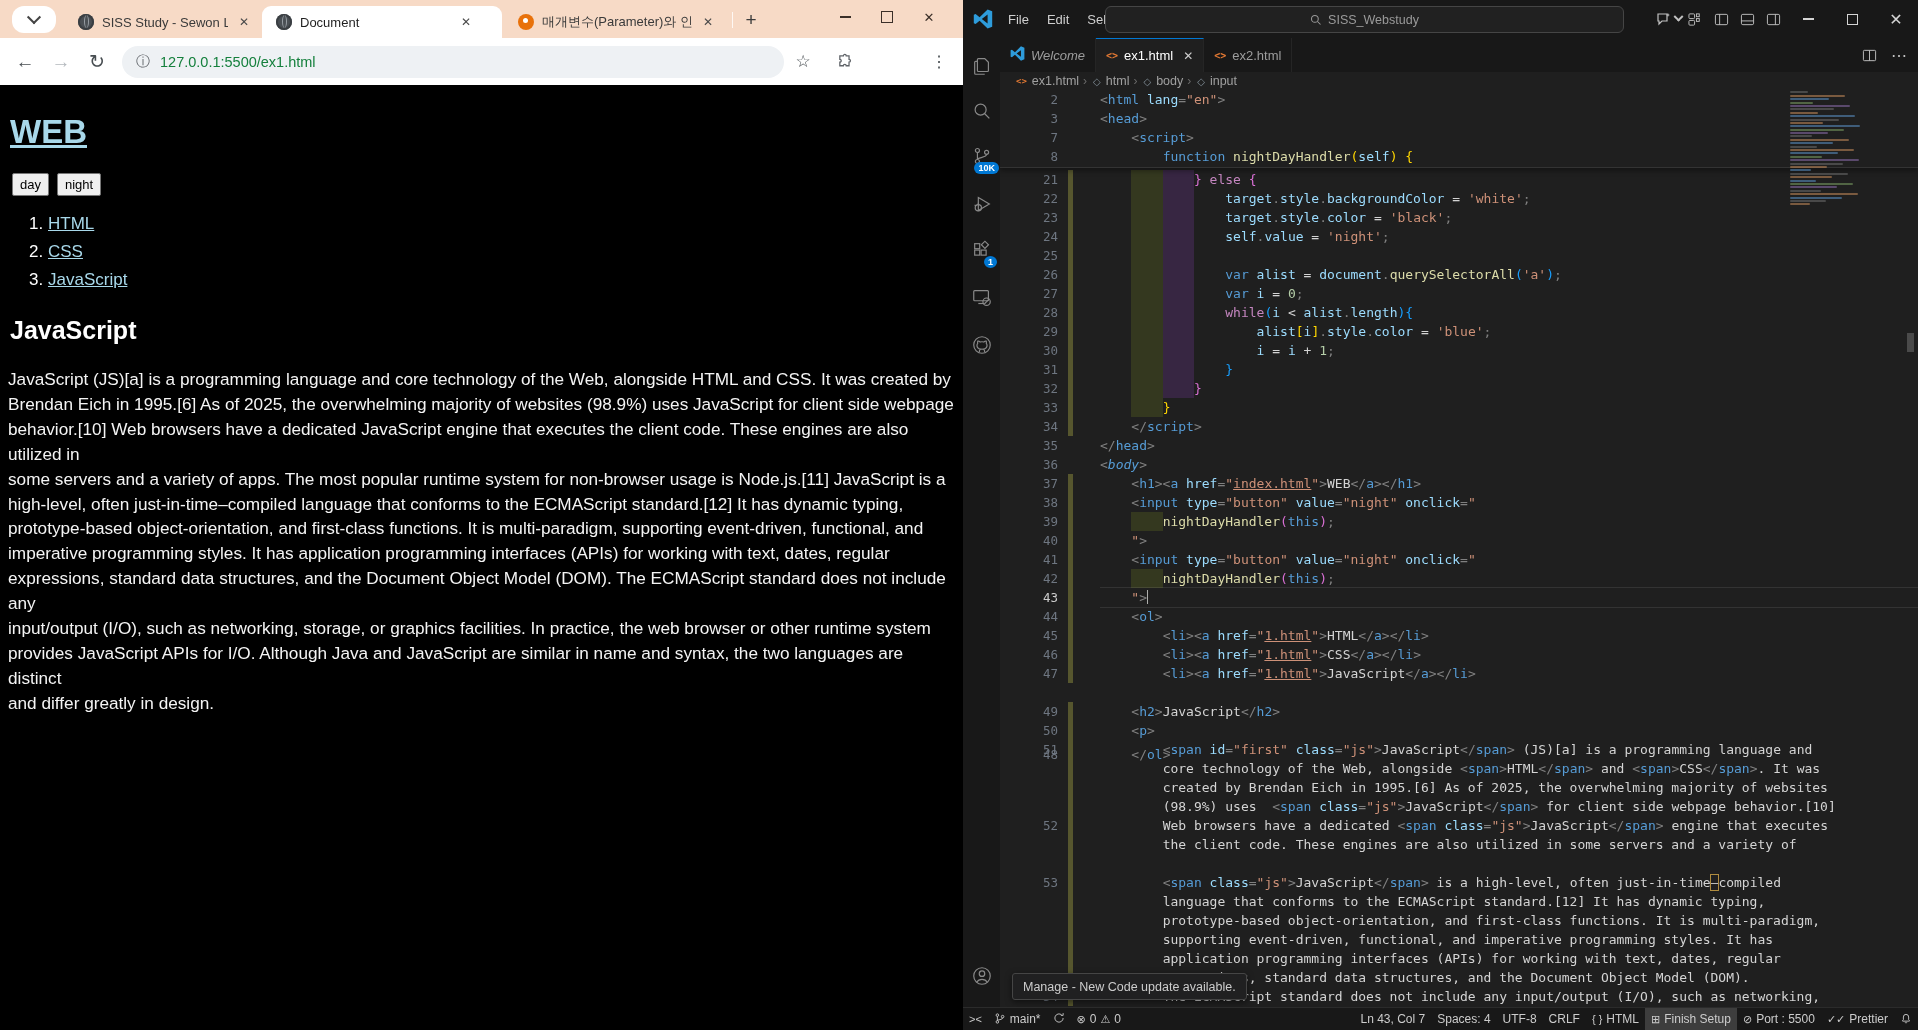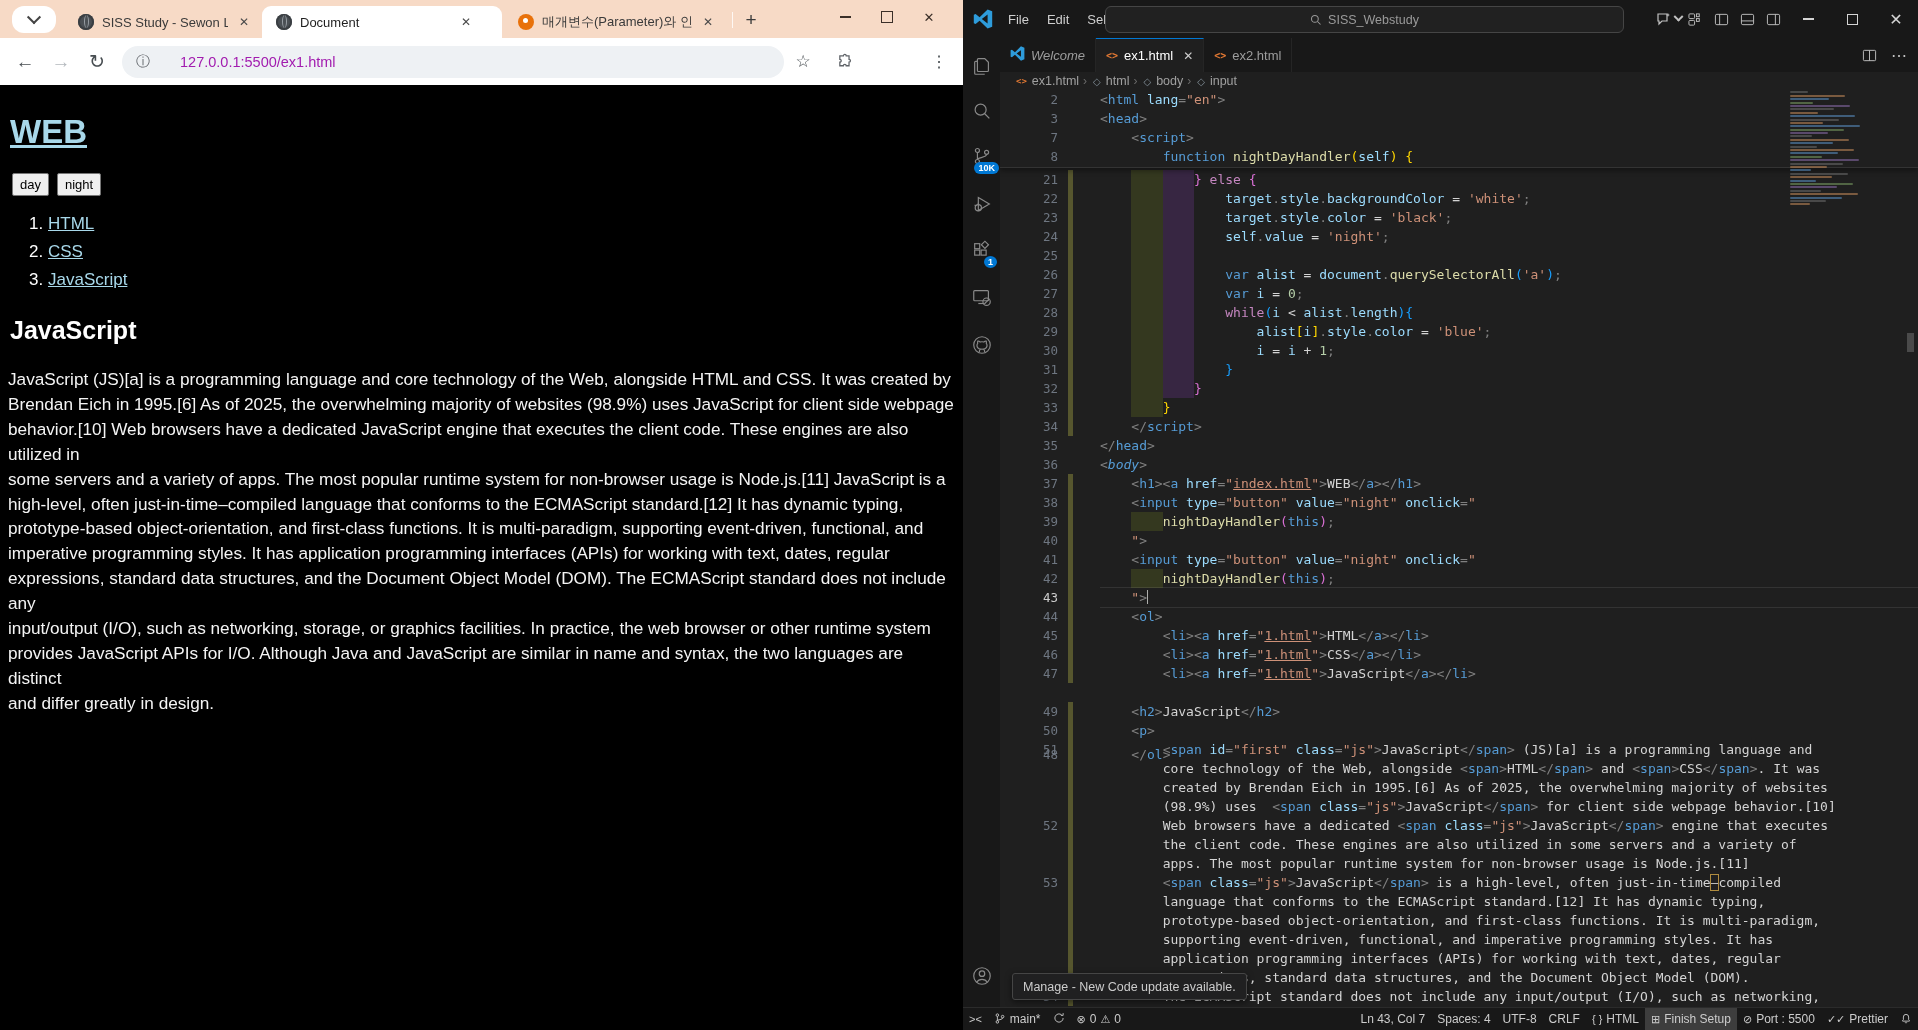--- a/index.html
+++ b/index.html
@@ -23,21 +23,21 @@
   .b-ctrls{position:absolute;top:0;height:34px;display:flex;}
   .bc{width:42px;height:34px;display:flex;align-items:center;justify-content:center;color:#3b2f28;cursor:pointer;}
   .bc .min{width:11px;height:1.4px;background:#3b2f28;}
   .bc .max{width:10px;height:10px;border:1.4px solid #3b2f28;}
   .bc.x{font-size:13px;}
   .b-toolbar{position:absolute;left:0;top:38px;width:963px;height:47px;background:#fff;border-bottom:1px solid #e2e2e2;}
   .navic{position:absolute;top:0;height:47px;display:flex;align-items:center;justify-content:center;width:34px;font-size:19px;color:#474d51;cursor:pointer;}
   .navic.dis{color:#b3b8bd;}
   .urlpill{position:absolute;left:122px;top:8px;width:662px;height:32px;background:#eef1f4;border-radius:16px;display:flex;align-items:center;cursor:text;}
   .urlpill .info{margin:0 10px 0 14px;color:#5f6368;font-size:14px;}
-  .urlpill .url{font-size:14.5px;color:#a21caf;margin-left:20px;}
+  .urlpill .url{font-size:14.5px;color:#15803d;}
   .orangebar{position:absolute;left:871px;top:52px;width:3px;height:20px;background:#ef9e62;border-radius:2px;}
   .avatar{position:absolute;left:888px;top:47px;width:28px;height:28px;border-radius:50%;background:#e9dad3;display:flex;align-items:center;justify-content:center;color:#b14a3f;font-size:13px;cursor:pointer;}
   
   .page{position:absolute;left:0;top:85px;width:963px;height:945px;background:#000;}
   .page h1{margin:28px 0 0 10px;font-size:33px;font-weight:bold;}
   .page h1 span{color:#a8d8ea;text-decoration:underline;cursor:pointer;}
   .pbtns{margin:22px 0 0 12px;display:flex;gap:8px;}
   .pbtn{background:#efefef;border:1px solid #767676;border-radius:2px;font-size:13px;color:#000;padding:3px 7px;cursor:pointer;font-family:"Liberation Sans",sans-serif;}
   .page ol{margin:18px 0 0 0;padding-left:48px;color:#fff;font-size:17px;}
   .page ol li{margin-bottom:8px;}
@@ -388,21 +388,21 @@
           <div class="crow" style="top: 574px;"><span class="ln">47</span><span class="git"></span><span class="codeln" style="padding-left: 62.64px;"><span class="tk-pun">&lt;</span><span class="tk-tag">li</span><span class="tk-pun">&gt;&lt;</span><span class="tk-tag">a</span><span class="tk-txt"> </span><span class="tk-attr">href</span><span class="tk-pun">=</span><span class="tk-str">"</span><span class="tk-strU">1.html</span><span class="tk-str">"</span><span class="tk-pun">&gt;</span><span class="tk-txt">JavaScript</span><span class="tk-pun">&lt;/</span><span class="tk-tag">a</span><span class="tk-pun">&gt;&lt;/</span><span class="tk-tag">li</span><span class="tk-pun">&gt;</span></span></div>
           <div class="crow" style="top: 623px; margin-top: 32px;"><span class="ln">48</span><span class="git"></span><span class="codeln" style="padding-left: 31.32px;"><span class="tk-pun">&lt;/</span><span class="tk-tag">ol</span><span class="tk-pun">&gt;</span></span></div>
           <div class="crow" style="top: 612px;"><span class="ln">49</span><span class="git"></span><span class="codeln" style="padding-left: 31.32px;"><span class="tk-pun">&lt;</span><span class="tk-tag">h2</span><span class="tk-pun">&gt;</span><span class="tk-txt">JavaScript</span><span class="tk-pun">&lt;/</span><span class="tk-tag">h2</span><span class="tk-pun">&gt;</span></span></div>
           <div class="crow" style="top: 631px;"><span class="ln">50</span><span class="git"></span><span class="codeln" style="padding-left: 31.32px;"><span class="tk-pun">&lt;</span><span class="tk-tag">p</span><span class="tk-pun">&gt;</span></span></div>
           <div class="crow" style="top: 650px;"><span class="ln">51</span><span class="git"></span><span class="codeln" style="padding-left: 62.64px;"><span class="tk-pun">&lt;</span><span class="tk-tag">span</span><span class="tk-txt"> </span><span class="tk-attr">id</span><span class="tk-pun">=</span><span class="tk-str">"first"</span><span class="tk-txt"> </span><span class="tk-attr">class</span><span class="tk-pun">=</span><span class="tk-str">"js"</span><span class="tk-pun">&gt;</span><span class="tk-txt">JavaScript</span><span class="tk-pun">&lt;/</span><span class="tk-tag">span</span><span class="tk-pun">&gt;</span><span class="tk-txt"> (JS)[a] is a programming language and</span></span></div>
           <div class="crow" style="top: 669px;"><span class="ln"></span><span class="git"></span><span class="codeln" style="padding-left: 62.64px;"><span class="tk-txt">core technology of the Web, alongside </span><span class="tk-pun">&lt;</span><span class="tk-tag">span</span><span class="tk-pun">&gt;</span><span class="tk-txt">HTML</span><span class="tk-pun">&lt;/</span><span class="tk-tag">span</span><span class="tk-pun">&gt;</span><span class="tk-txt"> and </span><span class="tk-pun">&lt;</span><span class="tk-tag">span</span><span class="tk-pun">&gt;</span><span class="tk-txt">CSS</span><span class="tk-pun">&lt;/</span><span class="tk-tag">span</span><span class="tk-pun">&gt;</span><span class="tk-txt">. It was</span></span></div>
           <div class="crow" style="top: 688px;"><span class="ln"></span><span class="git"></span><span class="codeln" style="padding-left: 62.64px;"><span class="tk-txt">created by Brendan Eich in 1995.[6] As of 2025, the overwhelming majority of websites</span></span></div>
           <div class="crow" style="top: 707px;"><span class="ln"></span><span class="git"></span><span class="codeln" style="padding-left: 62.64px;"><span class="tk-txt">(98.9%) uses  </span><span class="tk-pun">&lt;</span><span class="tk-tag">span</span><span class="tk-txt"> </span><span class="tk-attr">class</span><span class="tk-pun">=</span><span class="tk-str">"js"</span><span class="tk-pun">&gt;</span><span class="tk-txt">JavaScript</span><span class="tk-pun">&lt;/</span><span class="tk-tag">span</span><span class="tk-pun">&gt;</span><span class="tk-txt"> for client side webpage behavior.[10]</span></span></div>
           <div class="crow" style="top: 726px;"><span class="ln">52</span><span class="git"></span><span class="codeln" style="padding-left: 62.64px;"><span class="tk-txt">Web browsers have a dedicated </span><span class="tk-pun">&lt;</span><span class="tk-tag">span</span><span class="tk-txt"> </span><span class="tk-attr">class</span><span class="tk-pun">=</span><span class="tk-str">"js"</span><span class="tk-pun">&gt;</span><span class="tk-txt">JavaScript</span><span class="tk-pun">&lt;/</span><span class="tk-tag">span</span><span class="tk-pun">&gt;</span><span class="tk-txt"> engine that executes</span></span></div>
           <div class="crow" style="top: 745px;"><span class="ln"></span><span class="git"></span><span class="codeln" style="padding-left: 62.64px;"><span class="tk-txt">the client code. These engines are also utilized in some servers and a variety of</span></span></div>
-          <div class="crow" style="top: 764px;"><span class="ln"></span><span class="git"></span><span class="codeln" style="padding-left: 62.64px;"><span class="tk-txt">apps. The most popular runtime system for non-browser usage is Node.js.[11]</span></span></div>
+          <div class="crow" style="top: 764px;"><span class="ln"></span><span class="git"></span></div>
           <div class="crow" style="top: 783px;"><span class="ln">53</span><span class="git"></span><span class="codeln" style="padding-left: 62.64px;"><span class="tk-pun">&lt;</span><span class="tk-tag">span</span><span class="tk-txt"> </span><span class="tk-attr">class</span><span class="tk-pun">=</span><span class="tk-str">"js"</span><span class="tk-pun">&gt;</span><span class="tk-txt">JavaScript</span><span class="tk-pun">&lt;/</span><span class="tk-tag">span</span><span class="tk-pun">&gt;</span><span class="tk-txt"> is a high-level, often just-in-time</span><span class="tk-uni">–</span><span class="tk-txt">compiled</span></span></div>
           <div class="crow" style="top: 802px;"><span class="ln"></span><span class="git"></span><span class="codeln" style="padding-left: 62.64px;"><span class="tk-txt">language that conforms to the ECMAScript standard.[12] It has dynamic typing,</span></span></div>
           <div class="crow" style="top: 821px;"><span class="ln"></span><span class="git"></span><span class="codeln" style="padding-left: 62.64px;"><span class="tk-txt">prototype-based object-orientation, and first-class functions. It is multi-paradigm,</span></span></div>
           <div class="crow" style="top: 840px;"><span class="ln"></span><span class="git"></span><span class="codeln" style="padding-left: 62.64px;"><span class="tk-txt">supporting event-driven, functional, and imperative programming styles. It has</span></span></div>
           <div class="crow" style="top: 859px;"><span class="ln"></span><span class="git"></span><span class="codeln" style="padding-left: 62.64px;"><span class="tk-txt">application programming interfaces (APIs) for working with text, dates, regular</span></span></div>
           <div class="crow" style="top: 878px;"><span class="ln"></span><span class="git"></span><span class="codeln" style="padding-left: 62.64px;"><span class="tk-txt">expressions, standard data structures, and the Document Object Model (DOM).</span></span></div>
           <div class="crow" style="top: 897px;"><span class="ln">54</span><span class="git"></span><span class="codeln" style="padding-left: 62.64px;"><span class="tk-txt">The ECMAScript standard does not include any input/output (I/O), such as networking,</span></span></div>
         </div>
       <div class="sticky" id="sticky">
           <div class="crow" style="top: 0px;"><span class="ln">2</span><span class="codeln" style="padding-left: 0px;"><span class="tk-pun">&lt;</span><span class="tk-tag">html</span><span class="tk-txt"> </span><span class="tk-attr">lang</span><span class="tk-pun">=</span><span class="tk-str">"en"</span><span class="tk-pun">&gt;</span></span></div>

